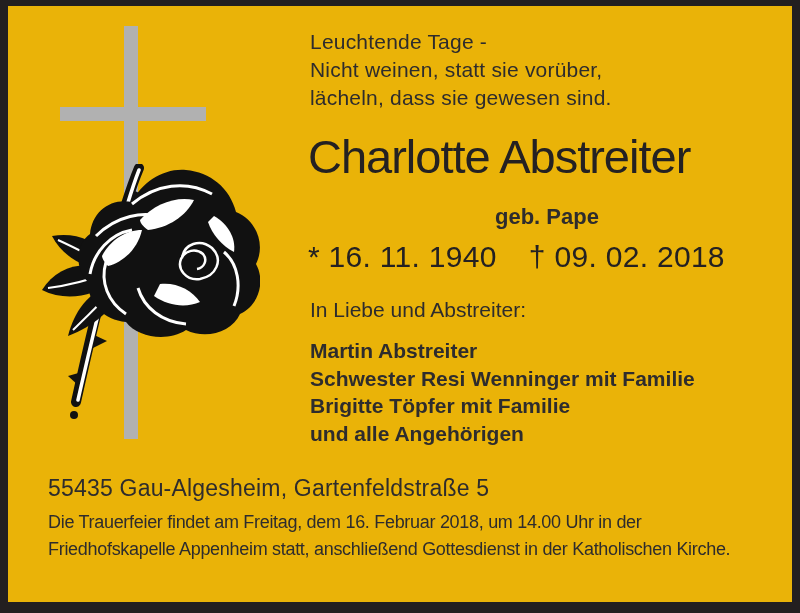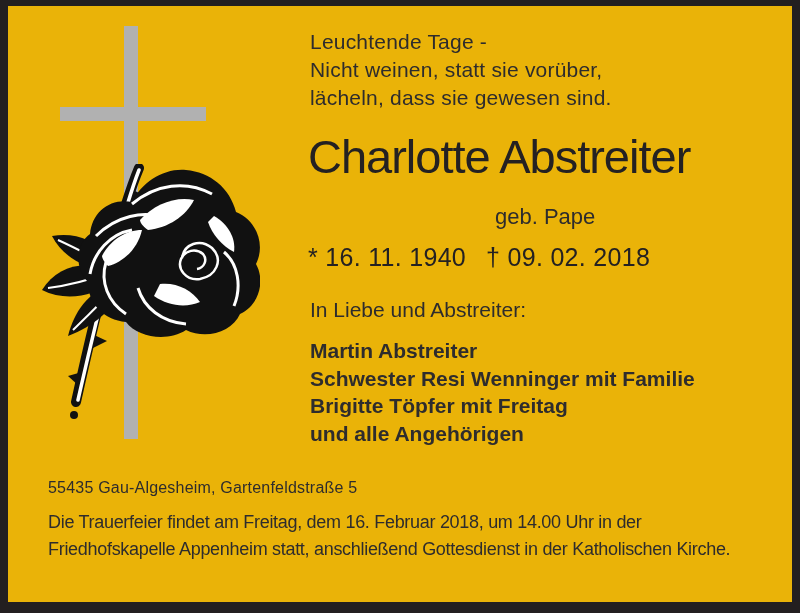--- a/index.html
+++ b/index.html
@@ -40,43 +40,44 @@
     left: 300px; top: 122px;
     font-size: 47px; line-height: 58px;
     letter-spacing: -1px;
     white-space: nowrap;
     color: #242122;
   }
   .maiden {
     left: 487px; top: 198px;
     font-size: 22px; line-height: 26px;
     white-space: nowrap;
+    font-weight: bold;
   }
   .dates {
     left: 300px; top: 236px;
-    display: flex; gap: 20px;
-    font-size: 25px; line-height: 30px;
+    display: flex; gap: 32px;
+    font-size: 30px; line-height: 30px;
     letter-spacing: 0.3px;
     white-space: nowrap;
     color: #242122;
   }
   .intro {
     left: 302px; top: 291px;
     font-size: 21px; line-height: 26px;
     white-space: nowrap;
   }
   .mourners {
     left: 302px; top: 331px;
     font-size: 21px; line-height: 27.5px;
     white-space: nowrap;
     font-weight: bold;
   }
   .address {
     left: 40px; top: 469px;
-    font-size: 16px; line-height: 26px;
+    font-size: 23px; line-height: 26px;
     letter-spacing: 0.2px;
     white-space: nowrap;
   }
   .notice {
     left: 40px; top: 503px;
     font-size: 18px; line-height: 26.5px;
     letter-spacing: -0.3px;
     white-space: nowrap;
   }
 </style>
@@ -136,21 +137,21 @@
   <div class="abs dates">
     <span>* 16. 11. 1940</span>
     <span>† 09. 02. 2018</span>
   </div>
 
   <div class="abs intro">In Liebe und Abstreiter:</div>
 
   <div class="abs mourners">
     <div>Martin Abstreiter</div>
     <div>Schwester Resi Wenninger mit Familie</div>
-    <div>Brigitte Töpfer mit Freitag</div>
+    <div>Brigitte Töpfer mit Familie</div>
     <div>und alle Angehörigen</div>
   </div>
 
   <div class="abs address">55435 Gau-Algesheim, Gartenfeldstraße 5</div>
 
   <div class="abs notice">
     <div>Die Trauerfeier findet am Freitag, dem 16. Februar 2018, um 14.00 Uhr in der</div>
     <div>Friedhofskapelle Appenheim statt, anschließend Gottesdienst in der Katholischen Kirche.</div>
   </div>
 

